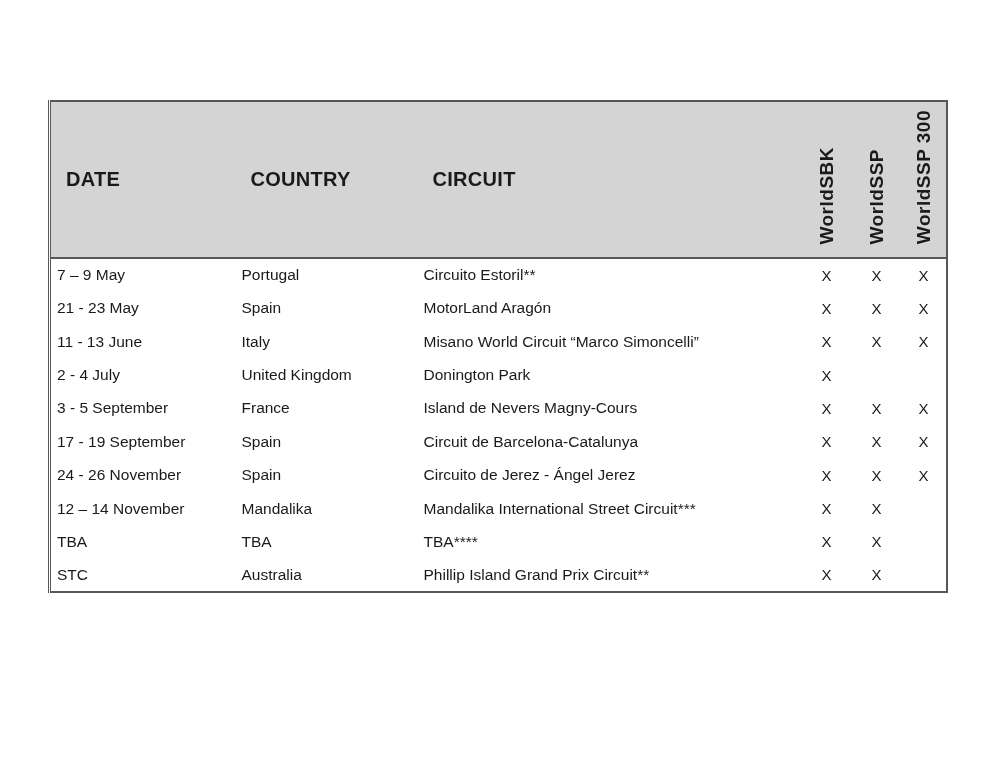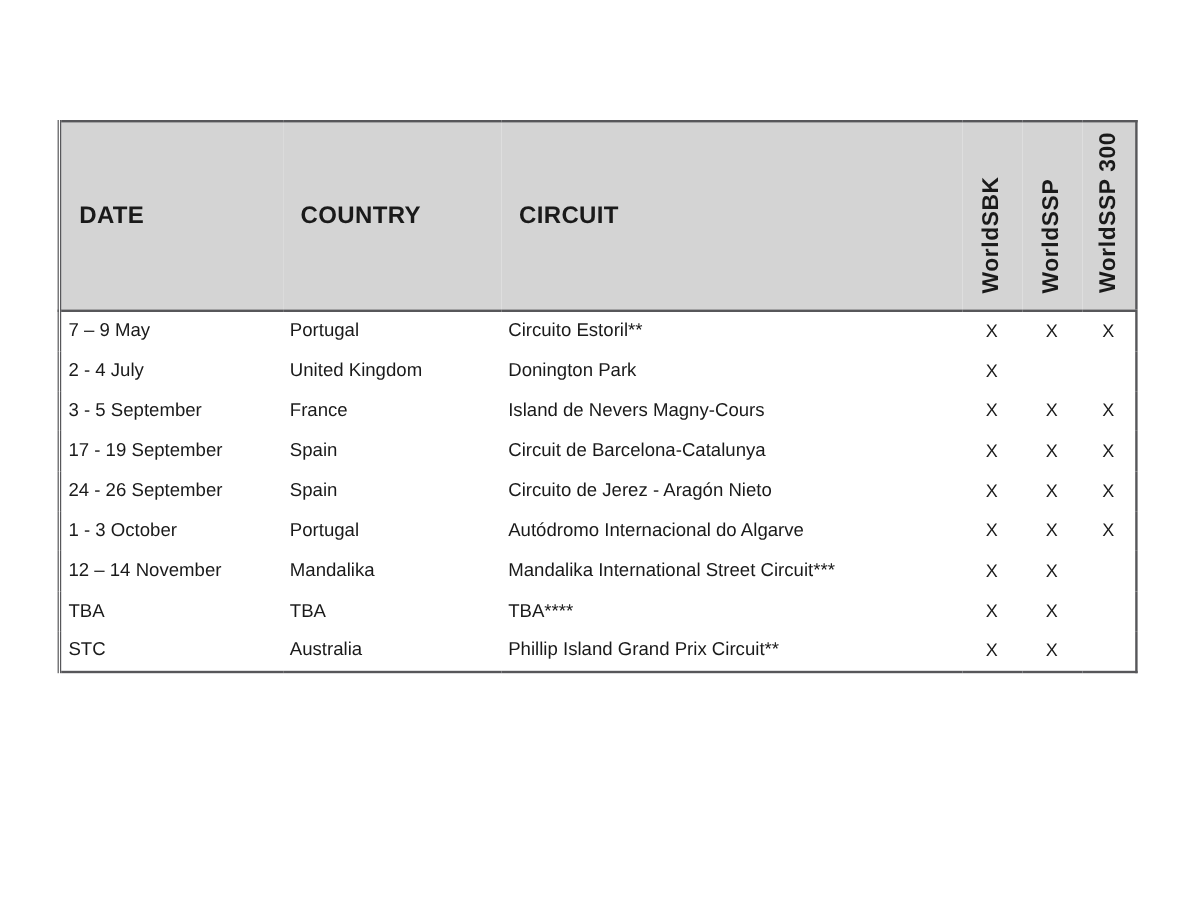--- a/index.html
+++ b/index.html
@@ -111,21 +111,37 @@
     <tbody>
   <tr>
     <td class="c-date">7 – 9 May</td>
     <td class="c-country">Portugal</td>
     <td class="c-circuit">Circuito Estoril**</td>
     <td class="c-mark">X</td>
     <td class="c-mark">X</td>
     <td class="c-mark">X</td>
   </tr>
 
-
+  <tr>
+    <td class="c-date">21 - 23 May</td>
+    <td class="c-country">Spain</td>
+    <td class="c-circuit">MotorLand Aragón</td>
+    <td class="c-mark">X</td>
+    <td class="c-mark">X</td>
+    <td class="c-mark">X</td>
+  </tr>
+
+  <tr>
+    <td class="c-date">11 - 13 June</td>
+    <td class="c-country">Italy</td>
+    <td class="c-circuit">Misano World Circuit “Marco Simoncelli”</td>
+    <td class="c-mark">X</td>
+    <td class="c-mark">X</td>
+    <td class="c-mark">X</td>
+  </tr>
 
   <tr>
     <td class="c-date">2 - 4 July</td>
     <td class="c-country">United Kingdom</td>
     <td class="c-circuit">Donington Park</td>
     <td class="c-mark">X</td>
     <td class="c-mark"></td>
     <td class="c-mark"></td>
   </tr>
 
@@ -142,36 +158,28 @@
   <tr>
     <td class="c-date">17 - 19 September</td>
     <td class="c-country">Spain</td>
     <td class="c-circuit">Circuit de Barcelona-Catalunya</td>
     <td class="c-mark">X</td>
     <td class="c-mark">X</td>
     <td class="c-mark">X</td>
   </tr>
 
   <tr>
-    <td class="c-date">24 - 26 September</td>
+    <td class="c-date">24 - 26 November</td>
     <td class="c-country">Spain</td>
-    <td class="c-circuit">Circuito de Jerez - Aragón Nieto</td>
-    <td class="c-mark">X</td>
-    <td class="c-mark">X</td>
-    <td class="c-mark">X</td>
-  </tr>
-
-  <tr>
-    <td class="c-date">1 - 3 October</td>
-    <td class="c-country">Portugal</td>
-    <td class="c-circuit">Autódromo Internacional do Algarve</td>
-    <td class="c-mark">X</td>
-    <td class="c-mark">X</td>
-    <td class="c-mark">X</td>
-  </tr>
+    <td class="c-circuit">Circuito de Jerez - Ángel Jerez</td>
+    <td class="c-mark">X</td>
+    <td class="c-mark">X</td>
+    <td class="c-mark">X</td>
+  </tr>
+
 
 
   <tr>
     <td class="c-date">12 – 14 November</td>
     <td class="c-country">Mandalika</td>
     <td class="c-circuit">Mandalika International Street Circuit***</td>
     <td class="c-mark">X</td>
     <td class="c-mark">X</td>
     <td class="c-mark"></td>
   </tr>

